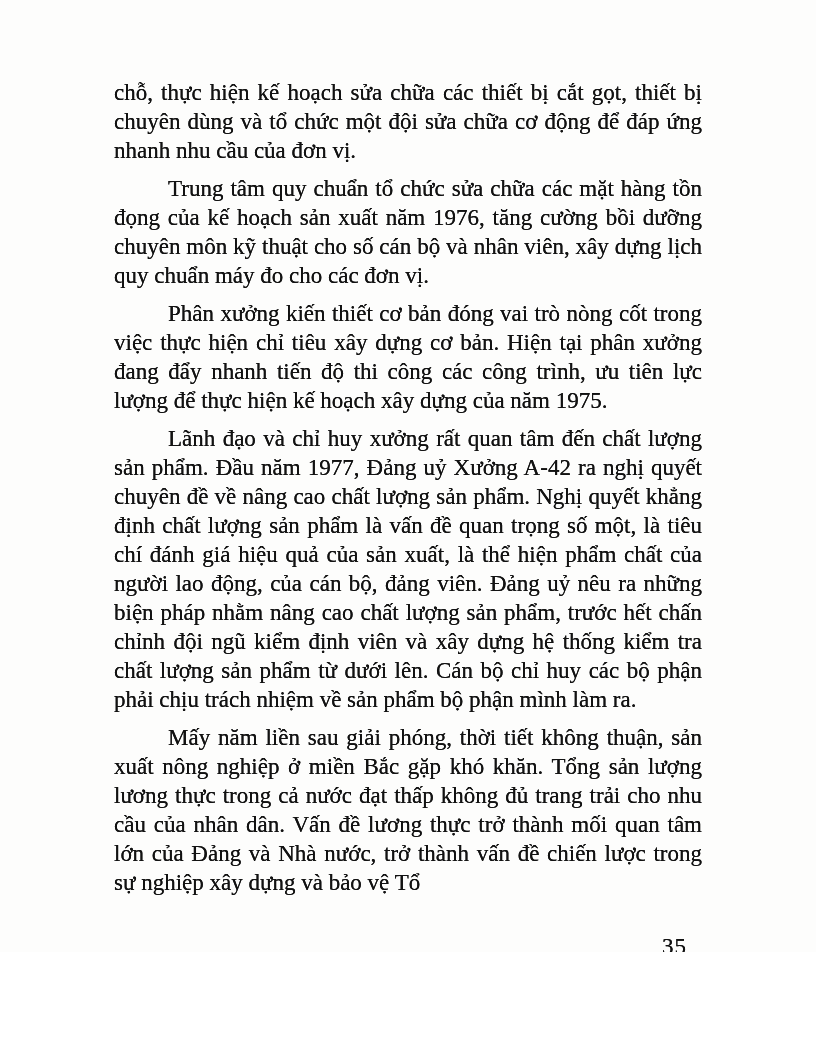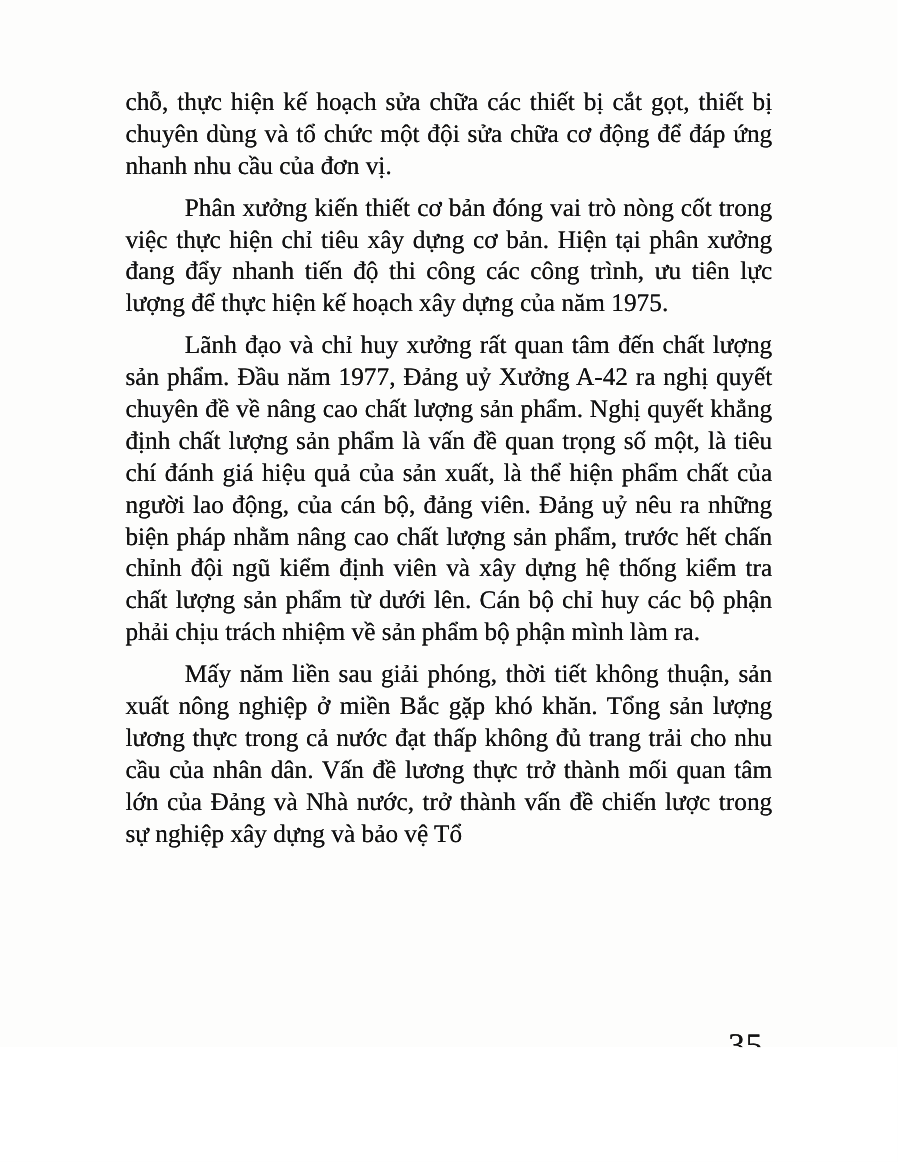--- a/index.html
+++ b/index.html
@@ -32,29 +32,30 @@
     margin: 0 0 9px 0;
     text-indent: 54px;
   }
   .text-block p.continuation {
     text-indent: 0;
   }
   .page-number {
     position: absolute;
     top: 934px;
     left: 662px;
-    font-size: 30px;
+    font-size: 23px;
     letter-spacing: 1px;
     text-shadow: 0 0 0.6px #121212;
   }
 </style>
 </head>
 <body>
 
 <div class="page">
   <div class="text-block">
     <p class="continuation">chỗ, thực hiện kế hoạch sửa chữa các thiết bị cắt gọt, thiết bị chuyên dùng và tổ chức một đội sửa chữa cơ động để đáp ứng nhanh nhu cầu của đơn vị.</p>
+    <p>Trung tâm quy chuẩn tổ chức sửa chữa các mặt hàng tồn đọng của kế hoạch sản xuất năm 1976, tăng cường bồi dưỡng chuyên môn kỹ thuật cho số cán bộ và nhân viên, xây dựng lịch quy chuẩn máy đo cho các đơn vị.</p>
     <p>Phân xưởng kiến thiết cơ bản đóng vai trò nòng cốt trong việc thực hiện chỉ tiêu xây dựng cơ bản. Hiện tại phân xưởng đang đẩy nhanh tiến độ thi công các công trình, ưu tiên lực lượng để thực hiện kế hoạch xây dựng của năm 1975.</p>
     <p>Lãnh đạo và chỉ huy xưởng rất quan tâm đến chất lượng sản phẩm. Đầu năm 1977, Đảng uỷ Xưởng A-42 ra nghị quyết chuyên đề về nâng cao chất lượng sản phẩm. Nghị quyết khẳng định chất lượng sản phẩm là vấn đề quan trọng số một, là tiêu chí đánh giá hiệu quả của sản xuất, là thể hiện phẩm chất của người lao động, của cán bộ, đảng viên. Đảng uỷ nêu ra những biện pháp nhằm nâng cao chất lượng sản phẩm, trước hết chấn chỉnh đội ngũ kiểm định viên và xây dựng hệ thống kiểm tra chất lượng sản phẩm từ dưới lên. Cán bộ chỉ huy các bộ phận phải chịu trách nhiệm về sản phẩm bộ phận mình làm ra.</p>
     <p>Mấy năm liền sau giải phóng, thời tiết không thuận, sản xuất nông nghiệp ở miền Bắc gặp khó khăn. Tổng sản lượng lương thực trong cả nước đạt thấp không đủ trang trải cho nhu cầu của nhân dân. Vấn đề lương thực trở thành mối quan tâm lớn của Đảng và Nhà nước, trở thành vấn đề chiến lược trong sự nghiệp xây dựng và bảo vệ Tổ</p>
   </div>
   <div class="page-number">35</div>
 </div>
 
 </body></html>

